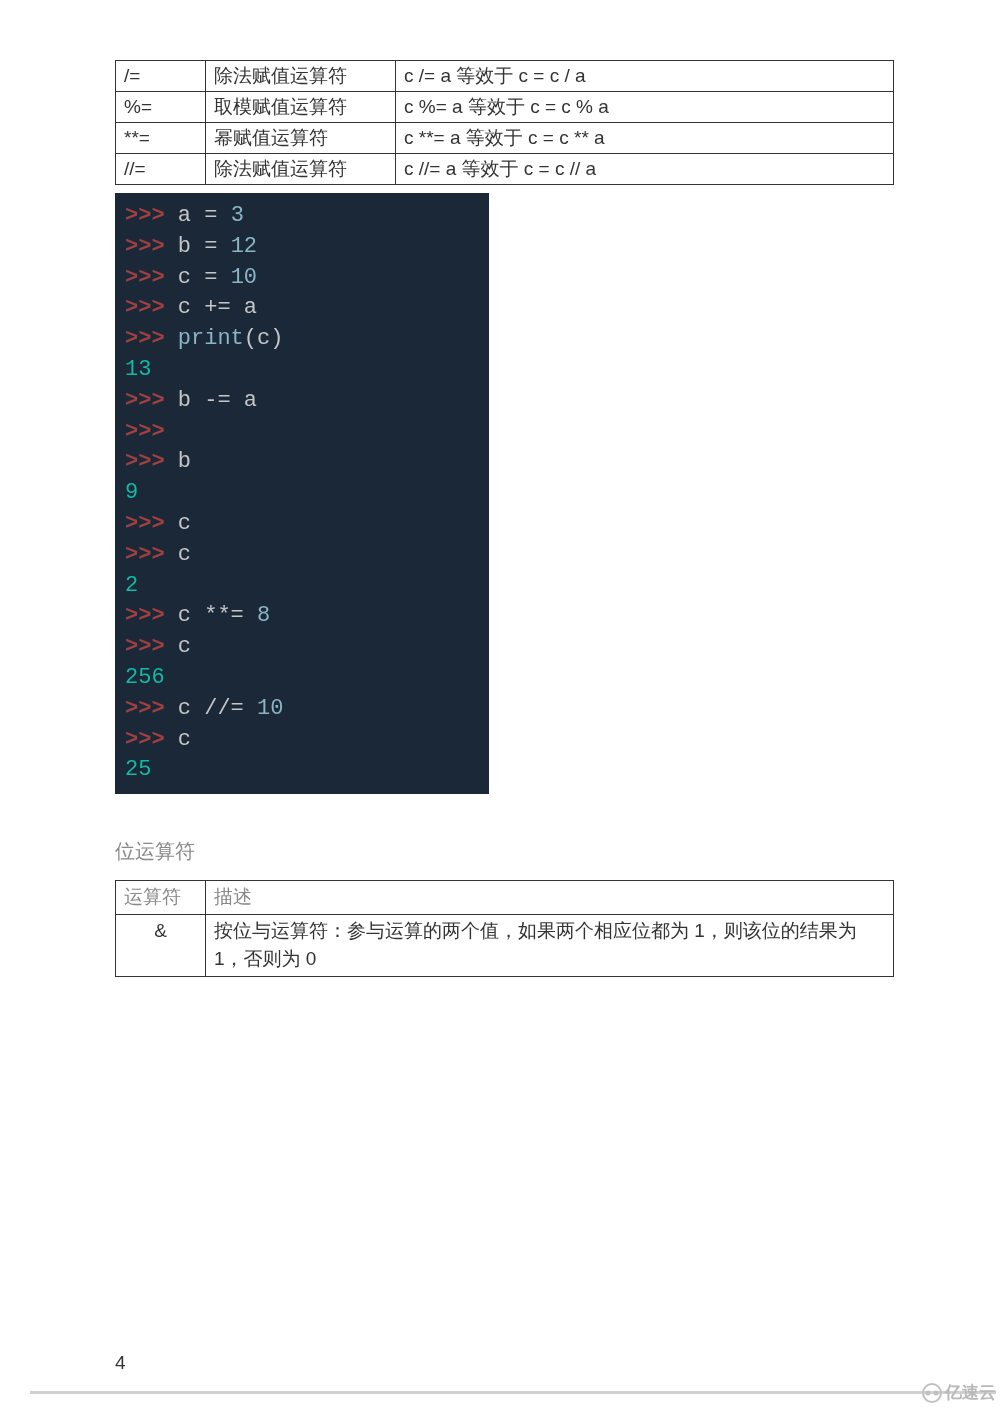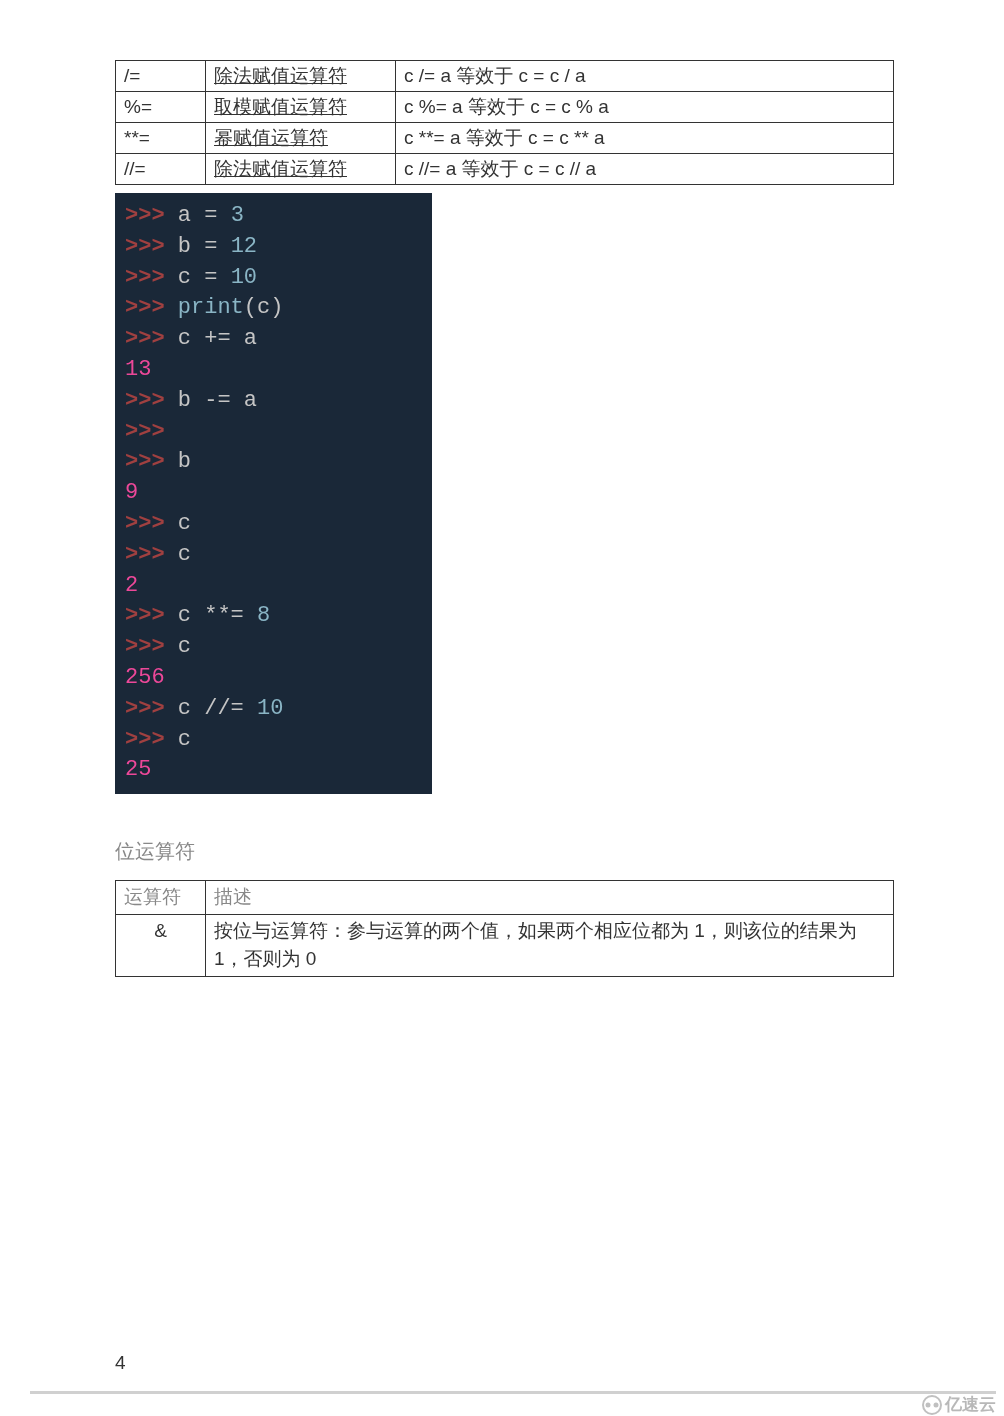--- a/index.html
+++ b/index.html
@@ -29,31 +29,30 @@
       font-size: 19px;
       color: #333;
       vertical-align: middle;
       height: 30px;
     }
     table.operators td:nth-child(1) {
       width: 90px;
     }
     table.operators td:nth-child(2) {
       width: 190px;
-      text-decoration: underline;
     }
     .para-text {
       font-size: 20px;
       color: #333;
       margin-bottom: 10px;
       line-height: 1.5;
     }
     .terminal {
       background: #1a2838;
-      width: 317px;
+      width: 374px;
       padding: 8px 0 8px 10px;
       font-family: "Consolas", "Courier New", monospace;
       font-size: 22px;
       line-height: 1.4;
       margin-top: 8px;
       filter: blur(0.3px);
     }
     .terminal .line {
       white-space: pre;
     }
@@ -64,21 +63,21 @@
     .var-c {
       color: #c5c5c5;
     }
     .op {
       color: #c5c5c5;
     }
     .num {
       color: #8ab5c5;
     }
     .output {
-      color: #ec4899;
+      color: #14b8a6;
     }
     .fname {
       color: #8ab5c5;
     }
     .paren {
       color: #c5c5c5;
     }
     .section-title {
       font-size: 20px;
       color: #888;
@@ -117,21 +116,21 @@
     }
     .footer-line {
       position: absolute;
       bottom: 22px;
       left: 30px;
       right: 8px;
       border-top: 3px solid #d0d0d0;
     }
     .footer-logo {
       position: absolute;
-      bottom: 0px;
+      bottom: 12px;
       right: 8px;
       display: flex;
       align-items: center;
       gap: 2px;
       color: #b8b8b8;
       font-size: 17px;
       font-weight: bold;
     }
     .footer-logo .logo-icon {
       width: 22px;
@@ -168,22 +167,22 @@
           <td>c //= a 等效于 c = c // a</td>
         </tr>
       </tbody>
   </table>
 
 
   <div class="terminal">
       <div class="line"><span class="prompt">&gt;&gt;&gt; </span><span class="var-c">a</span><span class="op"> = </span><span class="num">3</span></div>
       <div class="line"><span class="prompt">&gt;&gt;&gt; </span><span class="var-c">b</span><span class="op"> = </span><span class="num">12</span></div>
       <div class="line"><span class="prompt">&gt;&gt;&gt; </span><span class="var-c">c</span><span class="op"> = </span><span class="num">10</span></div>
+      <div class="line"><span class="prompt">&gt;&gt;&gt; </span><span class="var-c">c</span><span class="op"> += </span><span class="var-c">a</span></div>
       <div class="line"><span class="prompt">&gt;&gt;&gt; </span><span class="fname">print</span><span class="paren">(</span><span class="var-c">c</span><span class="paren">)</span></div>
-      <div class="line"><span class="prompt">&gt;&gt;&gt; </span><span class="var-c">c</span><span class="op"> += </span><span class="var-c">a</span></div>
       <div class="line"><span class="output">13</span></div>
       <div class="line"><span class="prompt">&gt;&gt;&gt; </span><span class="var-c">b</span><span class="op"> -= </span><span class="var-c">a</span></div>
       <div class="line"><span class="prompt">&gt;&gt;&gt; </span></div>
       <div class="line"><span class="prompt">&gt;&gt;&gt; </span><span class="var-c">b</span></div>
       <div class="line"><span class="output">9</span></div>
       <div class="line"><span class="prompt">&gt;&gt;&gt; </span><span class="var-c">c</span></div>
       <div class="line"><span class="prompt">&gt;&gt;&gt; </span><span class="var-c">c</span></div>
       <div class="line"><span class="output">2</span></div>
       <div class="line"><span class="prompt">&gt;&gt;&gt; </span><span class="var-c">c</span><span class="op"> **= </span><span class="num">8</span></div>
       <div class="line"><span class="prompt">&gt;&gt;&gt; </span><span class="var-c">c</span></div>

